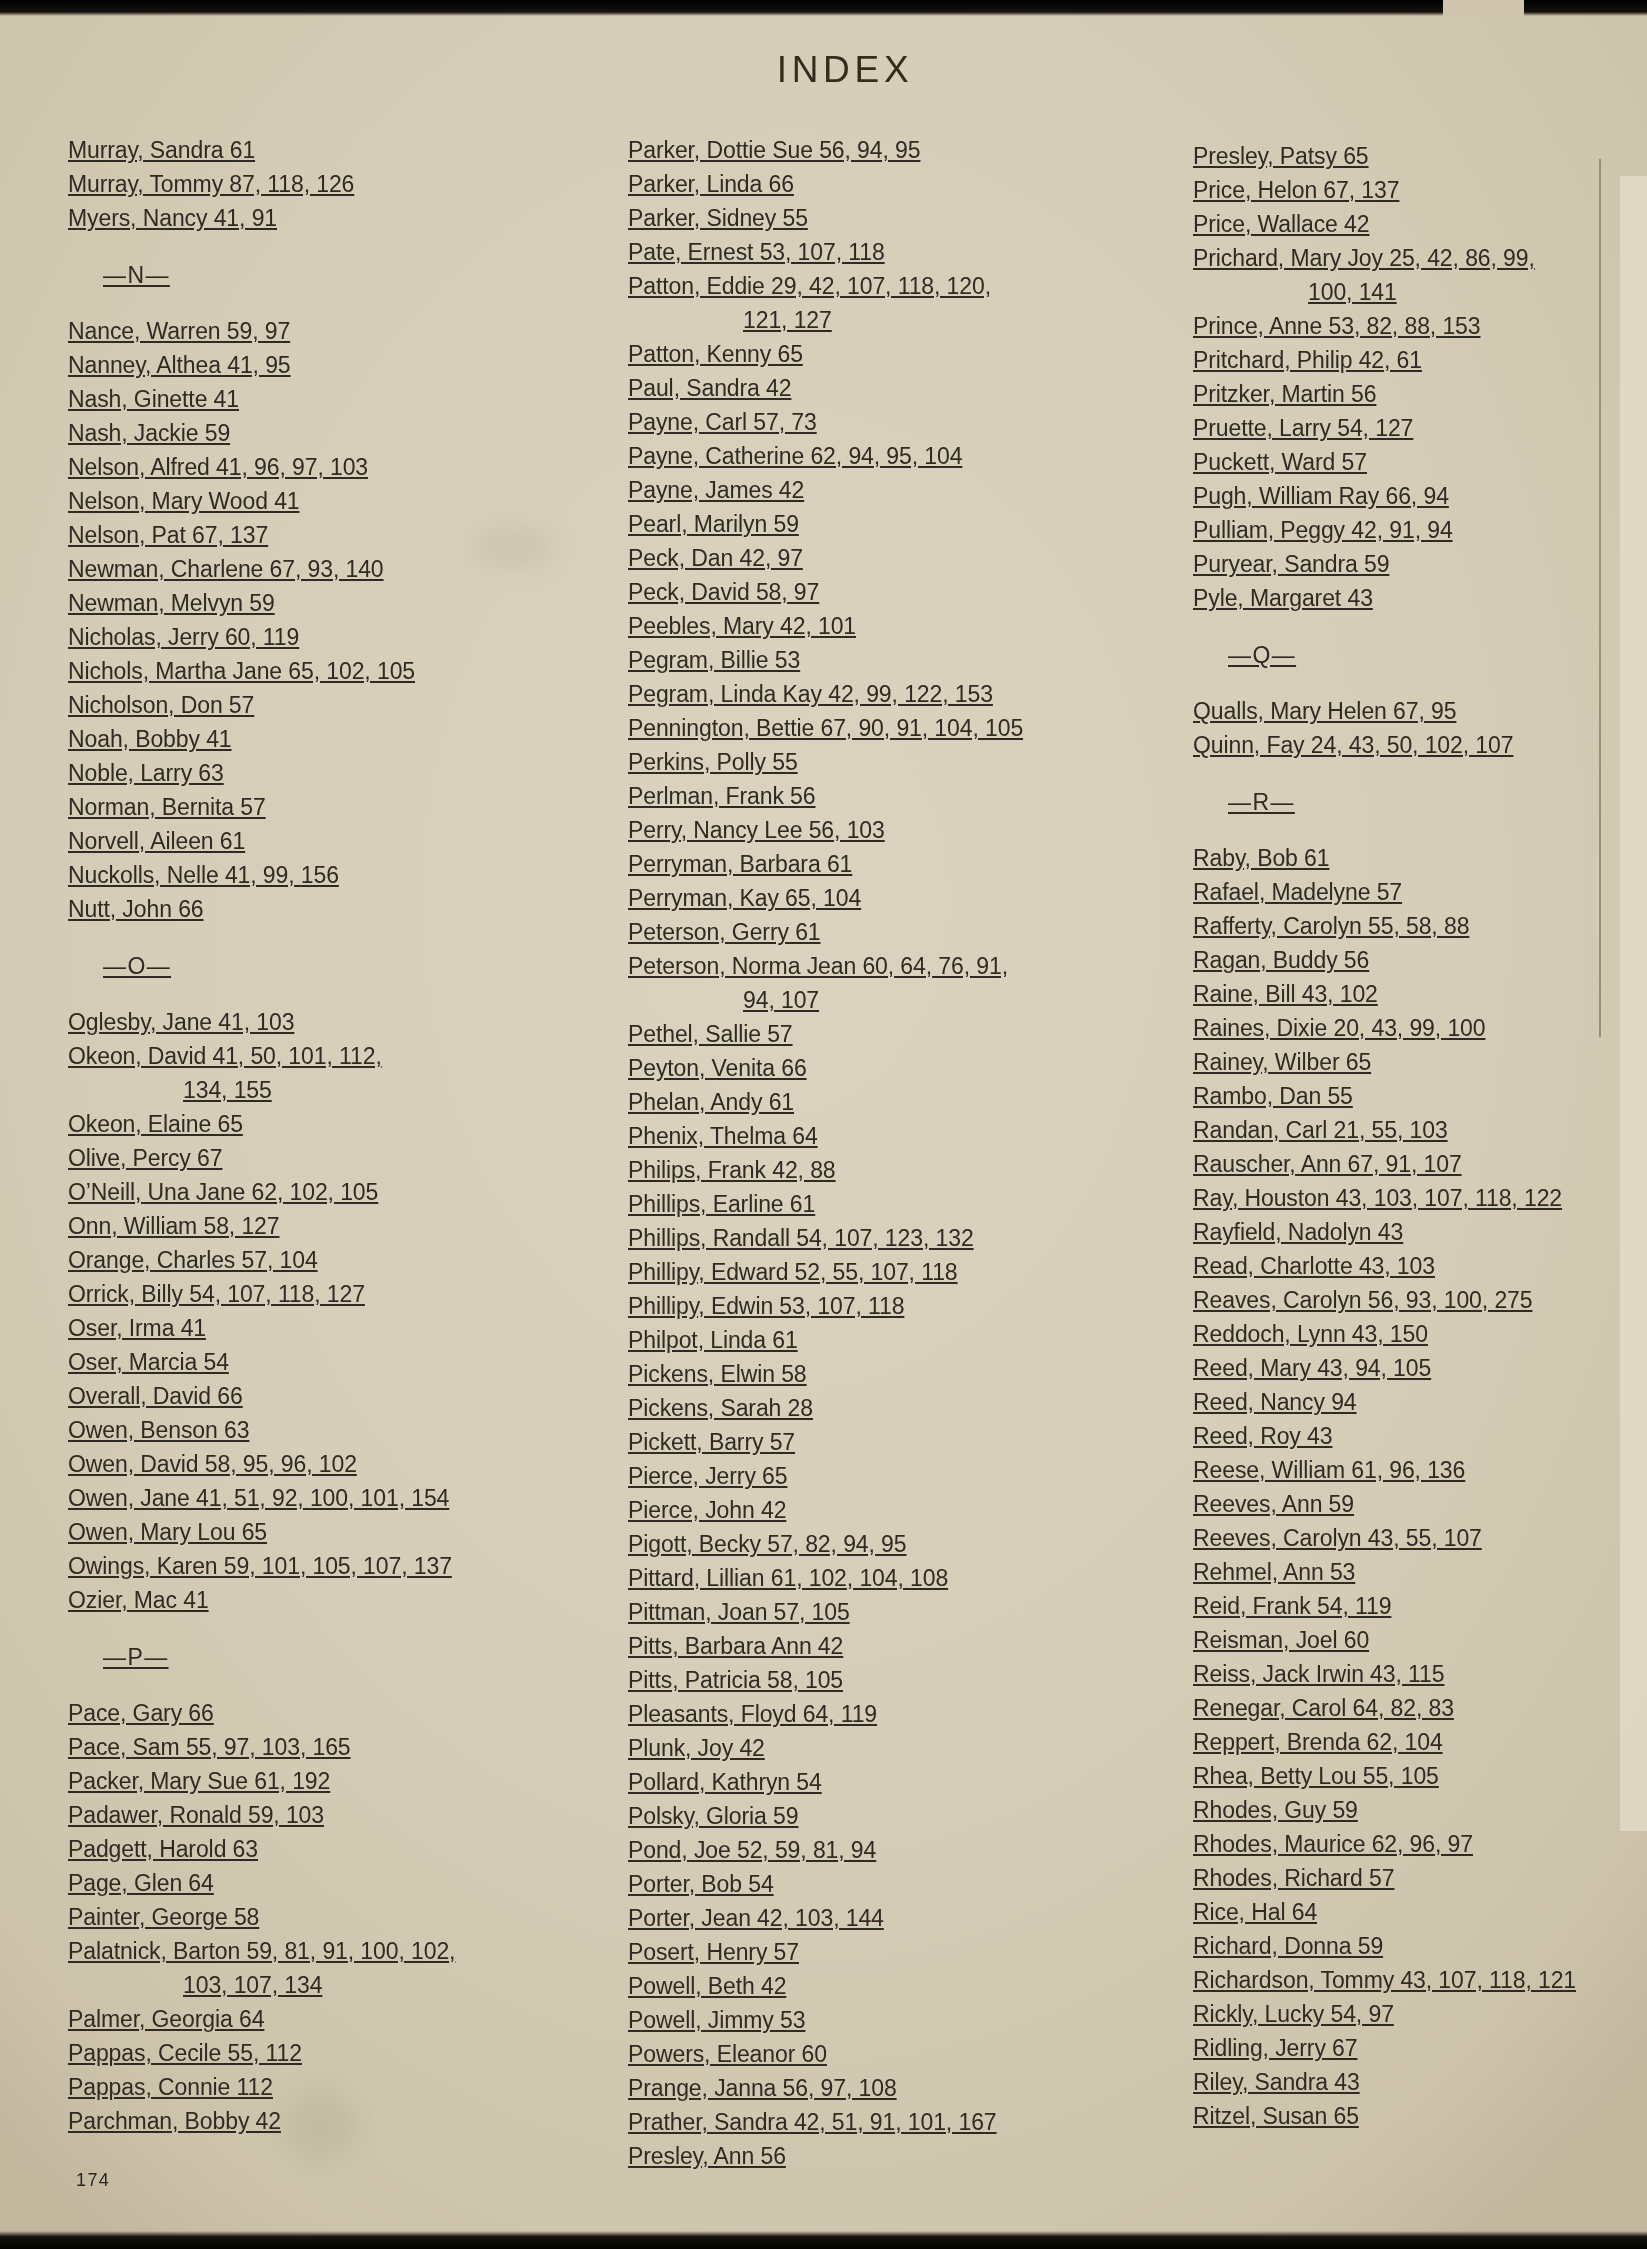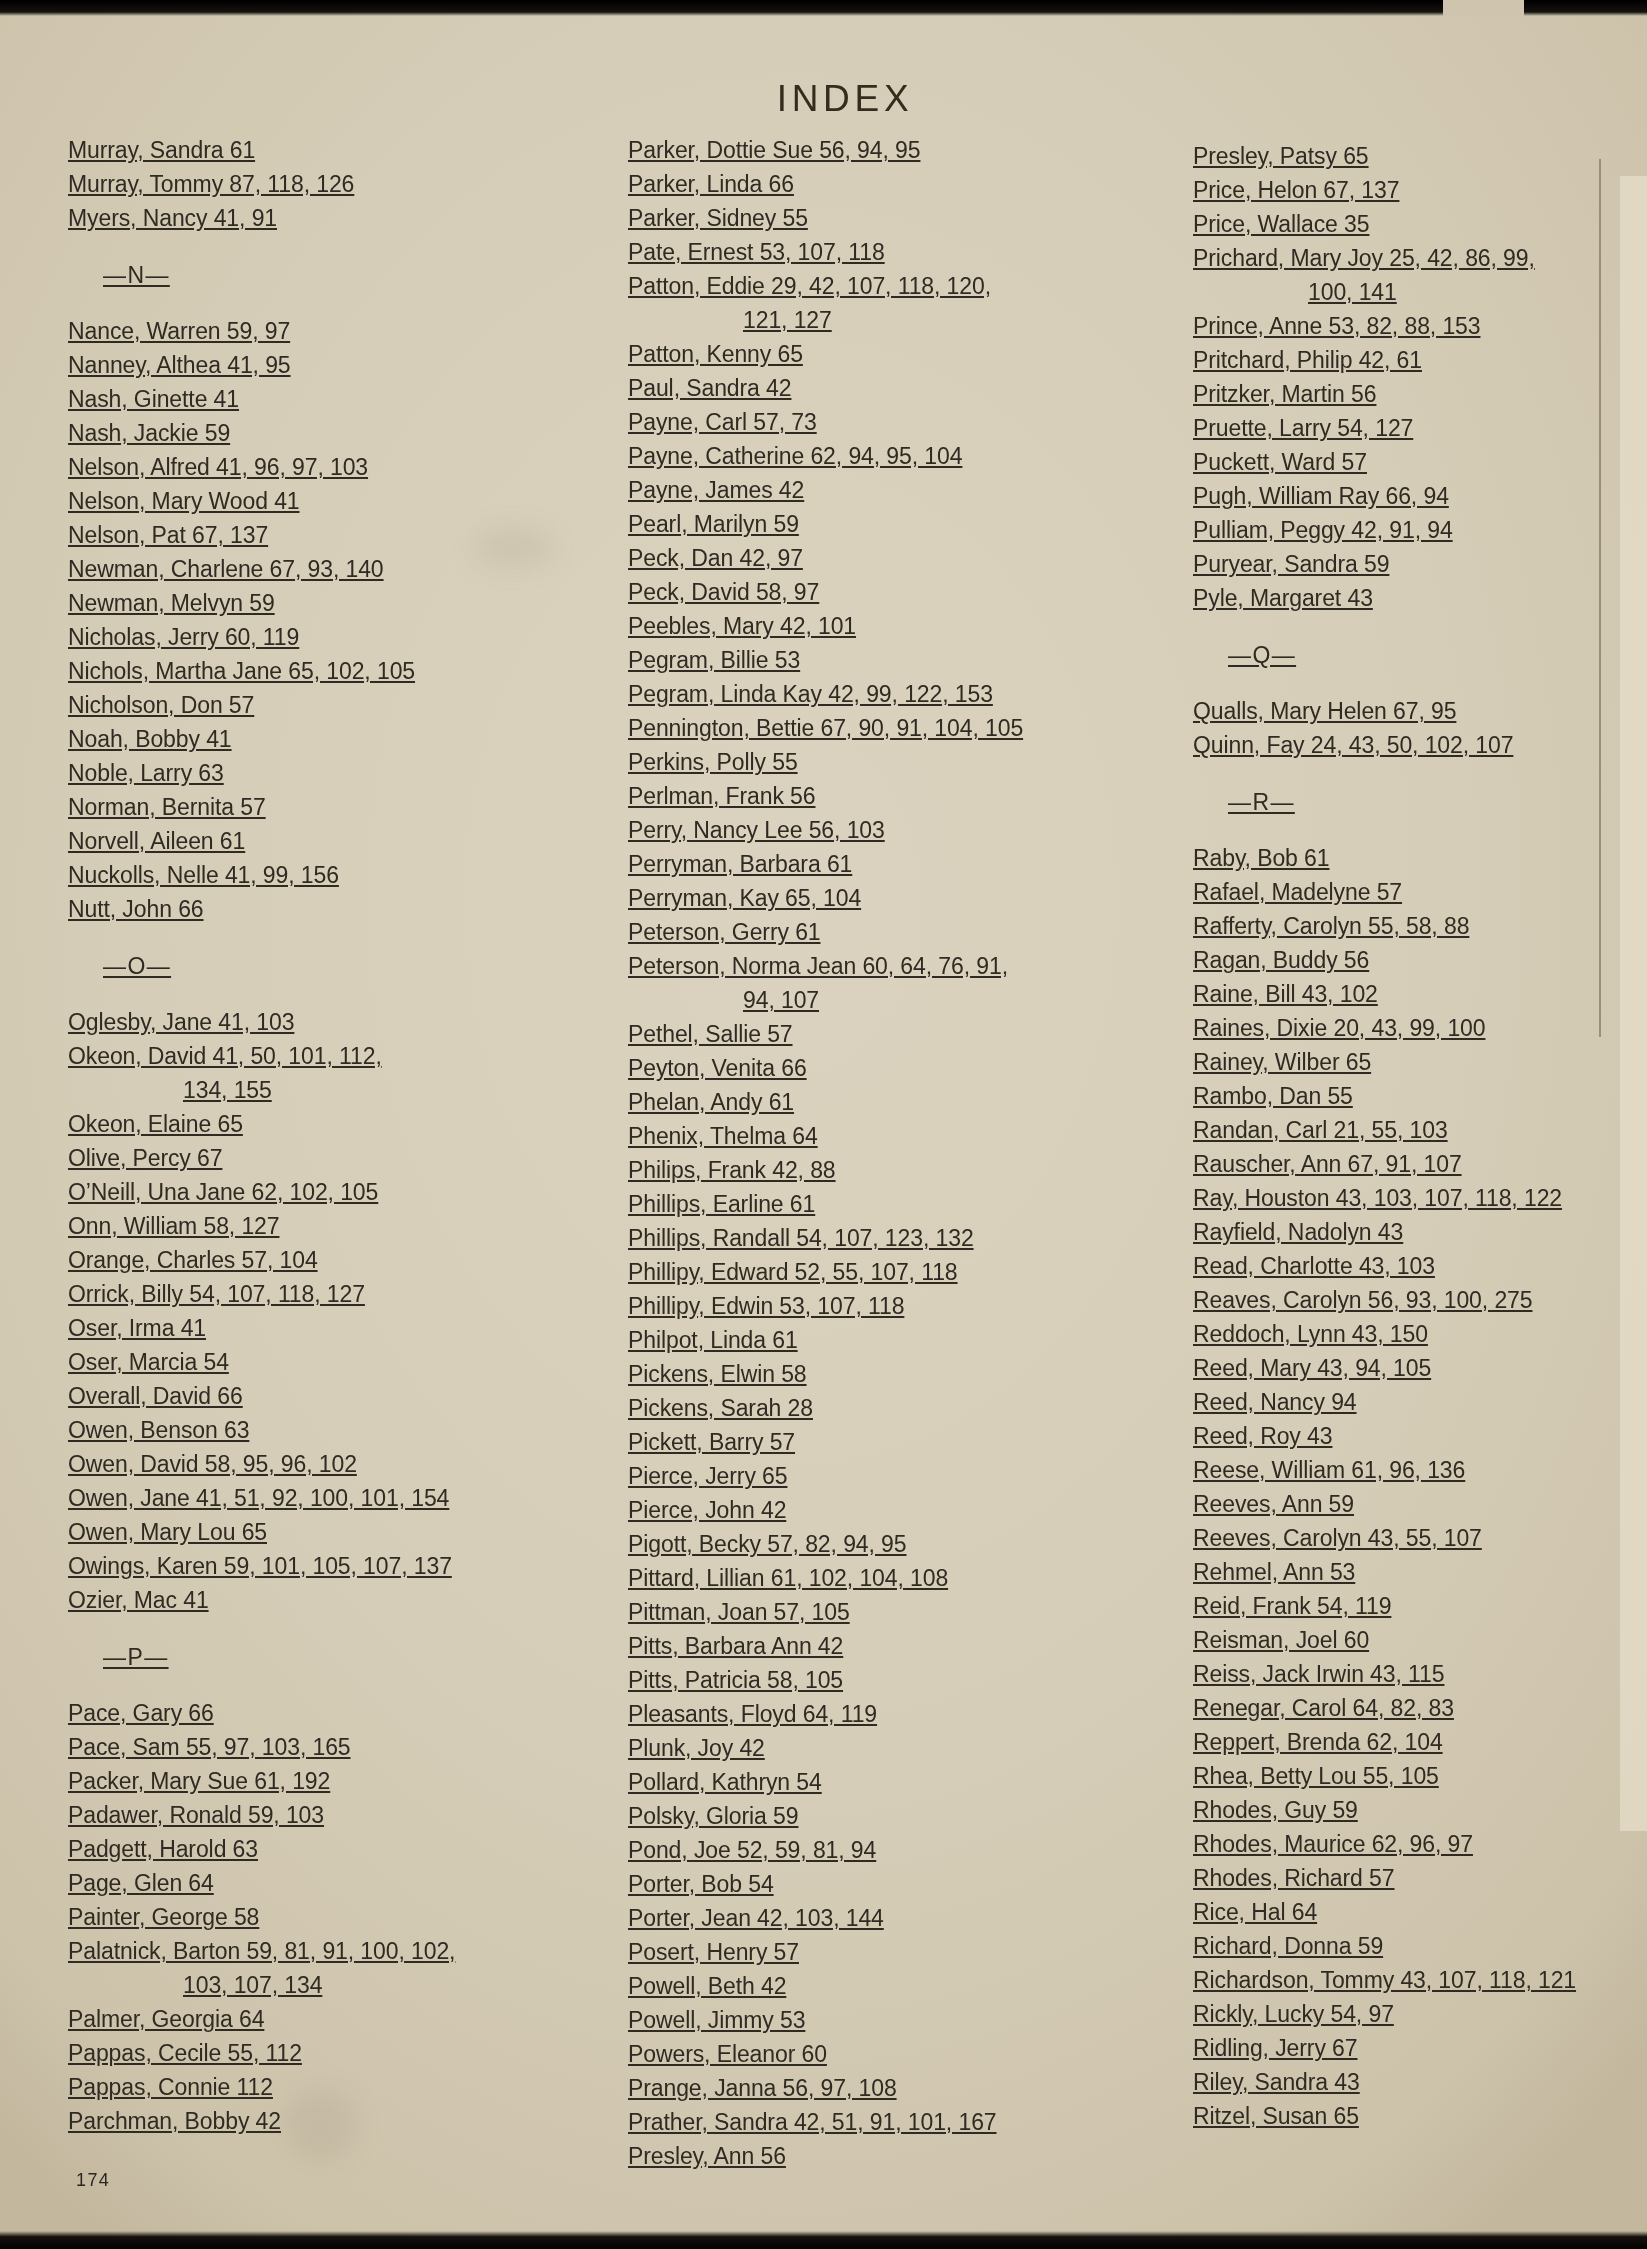--- a/index.html
+++ b/index.html
@@ -43,21 +43,20 @@
   }
   .title {
     position: absolute;
     left: 845px; top: 49px;
     transform: translateX(-50%);
     font-size: 37px;
     letter-spacing: 4.7px;
     font-weight: 400;
     color: #362c1e;
     white-space: nowrap;
-    margin-top: 29px;
   }
   .col {
     position: absolute;
     font-size: 23px;
     letter-spacing: -0.1px;
     white-space: nowrap;
     text-decoration: underline;
   }
   .col-1 { left: 68px;  top: 133px; width: 541px; }
   .col-2 { left: 628px;  top: 133px; width: 547px; }
@@ -198,21 +197,21 @@
       <div class="entry">Powell, Beth 42</div>
       <div class="entry">Powell, Jimmy 53</div>
       <div class="entry">Powers, Eleanor 60</div>
       <div class="entry">Prange, Janna 56, 97, 108</div>
       <div class="entry">Prather, Sandra 42, 51, 91, 101, 167</div>
       <div class="entry">Presley, Ann 56</div>
     </div>
   <div class="col col-3">
       <div class="entry">Presley, Patsy 65</div>
       <div class="entry">Price, Helon 67, 137</div>
-      <div class="entry">Price, Wallace 35</div>
+      <div class="entry">Price, Wallace 42</div>
       <div class="entry">Prichard, Mary Joy 25, 42, 86, 99,</div>
       <div class="entry cont">100, 141</div>
       <div class="entry">Prince, Anne 53, 82, 88, 153</div>
       <div class="entry">Pritchard, Philip 42, 61</div>
       <div class="entry">Pritzker, Martin 56</div>
       <div class="entry">Pruette, Larry 54, 127</div>
       <div class="entry">Puckett, Ward 57</div>
       <div class="entry">Pugh, William Ray 66, 94</div>
       <div class="entry">Pulliam, Peggy 42, 91, 94</div>
       <div class="entry">Puryear, Sandra 59</div>

